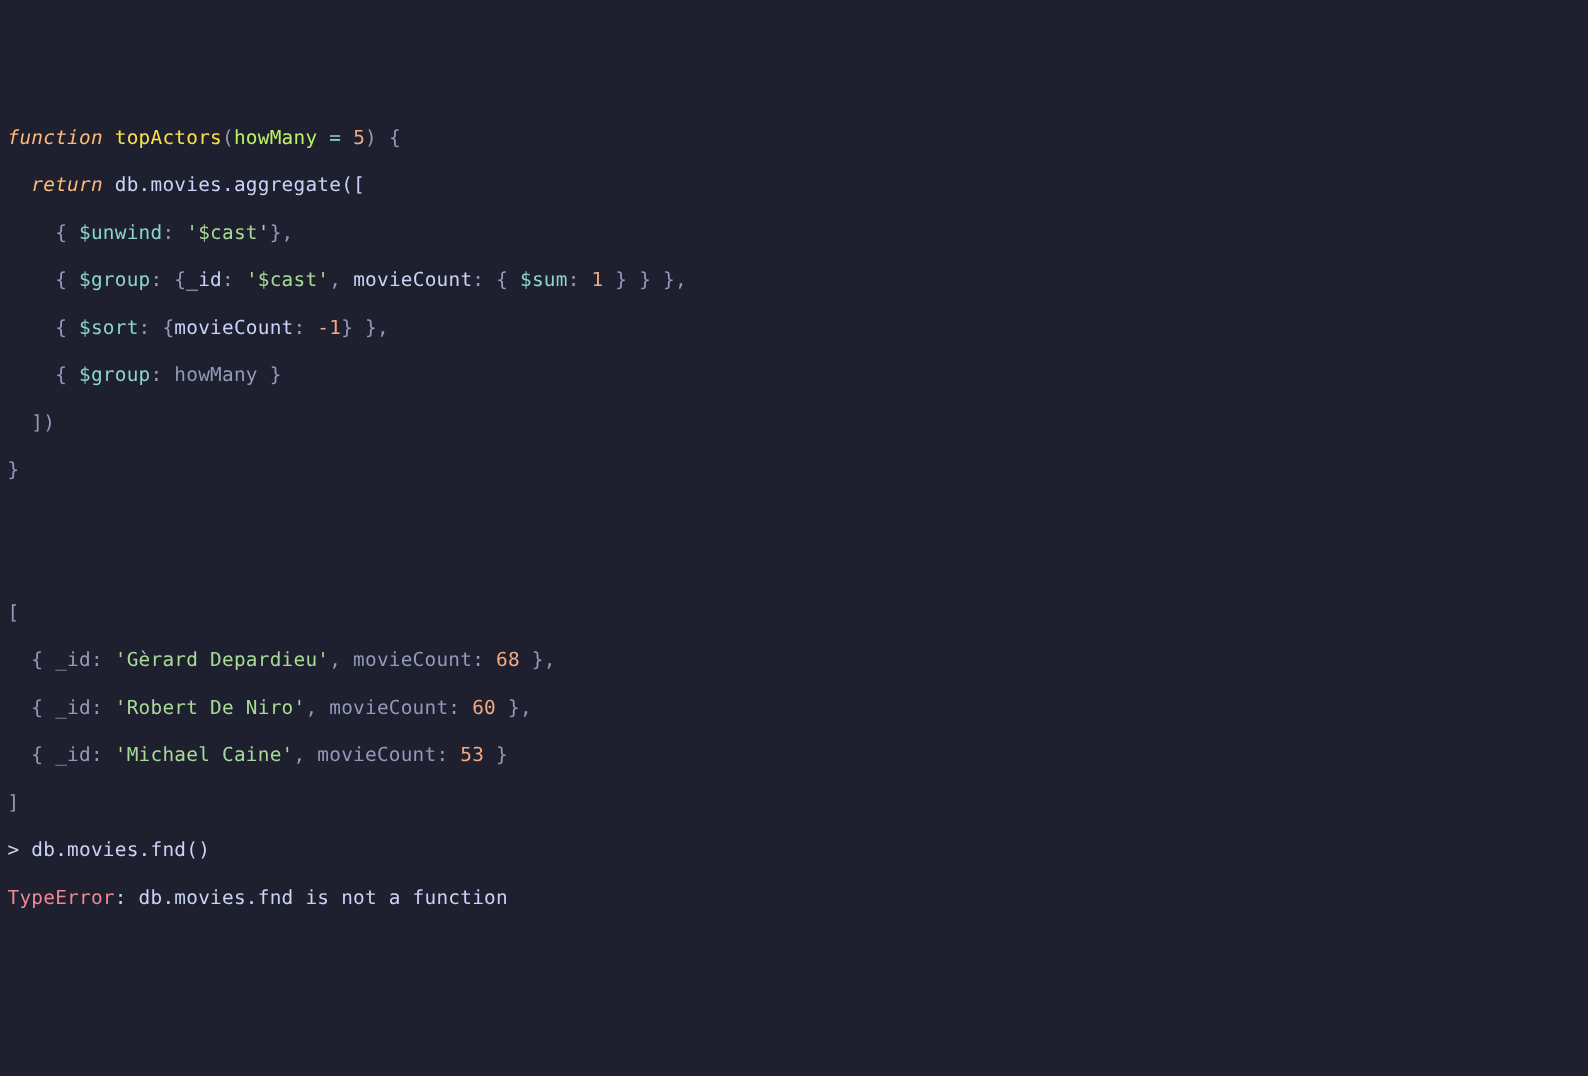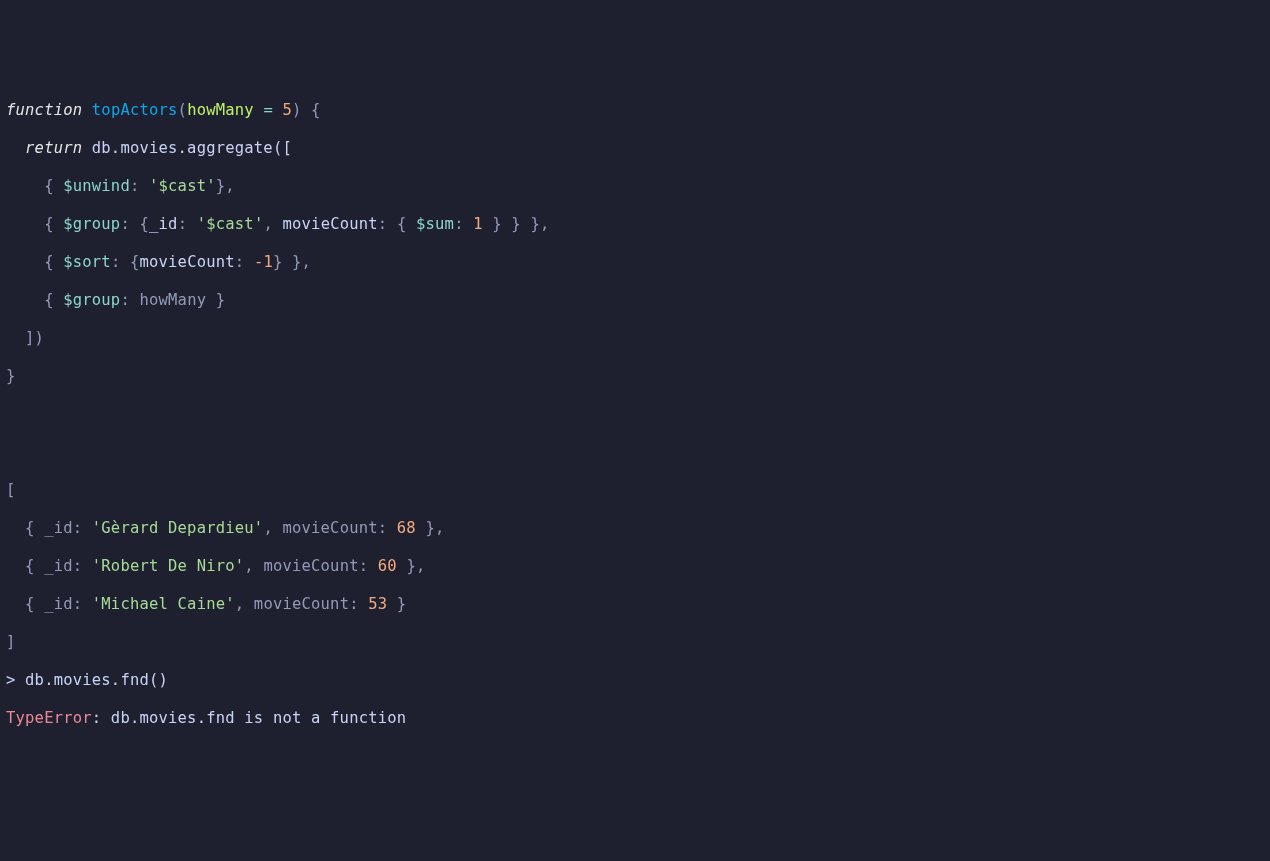--- a/index.html
+++ b/index.html
@@ -6,22 +6,22 @@
   body {
     background: #1e2030;
     color: #cad3f5;
     font-family: "Menlo", "Monaco", "Consolas", monospace;
     font-size: 15.5px;
     line-height: 19px;
     padding: 6px;
     white-space: pre;
     letter-spacing: 0.2px;
   }
-  .kw     { color: #e5e5e5; font-style: italic; }
-  .fn     { color: #0ea5e9; }
+  .kw     { color: #fdba74; font-style: italic; }
+  .fn     { color: #fde047; }
   .param  { color: #bef264; }
   .num    { color: #f5a97f; }
   .punct  { color: #939ab7; }
   .text   { color: #cad3f5; margin-top: 36px; }
   .op     { color: #8bd5ca; }
   .err    { color: #ed8796; }
   .str    { color: #a6da95; }
   .prompt { color: #cad3f5; }
   .line { display: block; }
 </style>

